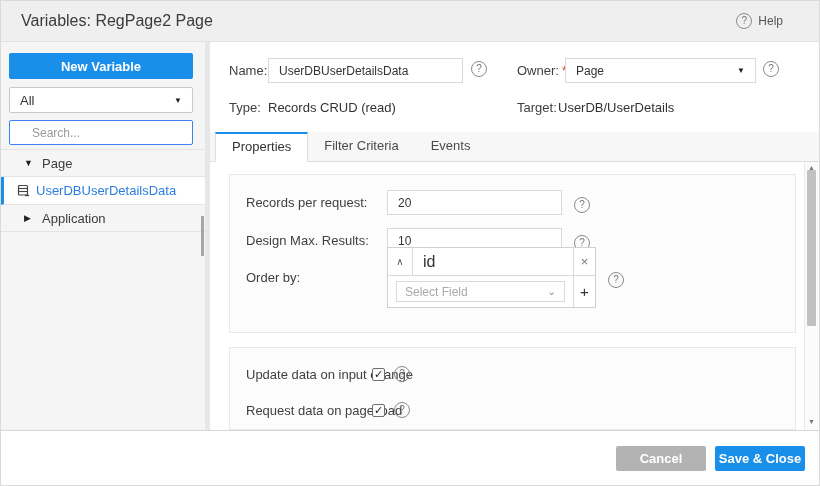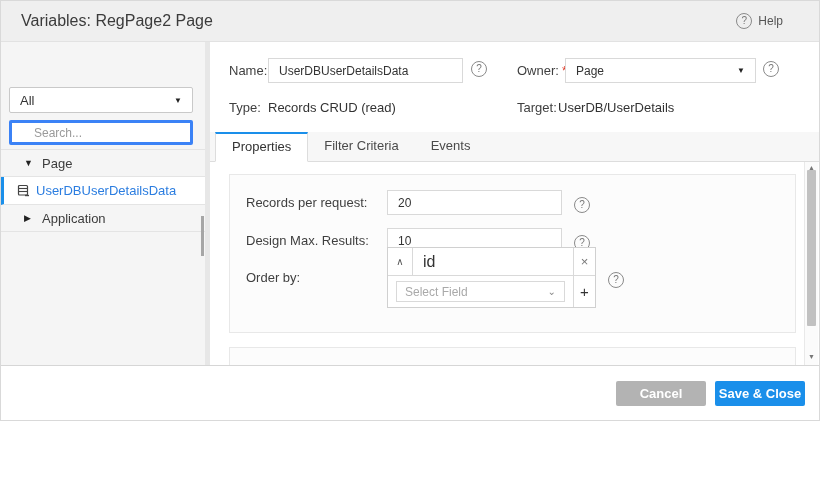--- a/index.html
+++ b/index.html
@@ -1,19 +1,19 @@
 <!DOCTYPE html>
 <html><head>
 <meta charset="utf-8">
 <style>
   * { box-sizing: border-box; margin: 0; padding: 0; }
   html,body { background:#fff; }
   body { font-family: "Liberation Sans", sans-serif; }
 
-  .frame { position:relative; width:820px; height:421px; background:#84cc16; overflow:hidden; border:1px solid #d9d9d9; }
+  .frame { position:relative; width:820px; height:486px; background:#84cc16; overflow:hidden; border:1px solid #d9d9d9; }
 
   
   .titlebar { position:absolute; top:0; left:0; right:0; height:41px; background:#efefef;
               border-bottom:1px solid #e2e2e2; display:flex; align-items:center; padding:0 20px; }
   .title { font-size:16px; color:#3b3b3b; }
   .help { margin-left:auto; margin-right:16px; display:flex; align-items:center; gap:6px;
           font-size:12px; color:#555; cursor:pointer; }
 
   .qicon { display:inline-block; width:16px; height:16px; border:1px solid #8a8a8a; border-radius:50%;
            color:#777; font-size:10px; line-height:14px; text-align:center; background:transparent; flex:none; }
@@ -22,21 +22,21 @@
   .sidebar { position:absolute; top:41px; left:0; width:204px; bottom:55px; background:#f5f5f5; }
   .sidebar-divider { position:absolute; top:41px; left:204px; width:5px; bottom:55px; background:#e7e7e7; }
 
   .btn-new { position:absolute; left:8px; top:11px; width:184px; height:26px; background:#1a8fea;
              color:#fff; font-size:13px; font-weight:bold; border:none; border-radius:2px; cursor:pointer; }
   .filter-select { position:absolute; left:8px; top:45px; width:184px; height:26px; background:#fff;
                    border:1px solid #c9c9c9; border-radius:2px; display:flex; align-items:center;
                    padding:0 10px; font-size:13px; color:#333; cursor:pointer; }
   .filter-select .caret { margin-left:auto; font-size:8px; color:#222; }
   .searchbox { position:absolute; left:8px; top:78px; width:184px; height:25px; background:#fff;
-               border:3px solid #3b82f6; border-radius:2px; display:flex; align-items:center; padding:0 8px; gap:14px; }
+               border:1px solid #3b82f6; border-radius:2px; display:flex; align-items:center; padding:0 8px; gap:14px; }
   .searchbox input { border:none; outline:none; flex:1; font-size:12px; color:#333; background:transparent;
                      font-family:"Liberation Sans",sans-serif; }
   .searchbox input::placeholder { color:#9a9a9a; }
 
   .tree { position:absolute; left:0; right:0; top:107px; border-top:1px solid #e4e4e4; }
   .tree-row { height:27px; display:flex; align-items:center; padding-left:23px;
               border-bottom:1px solid #e4e4e4; font-size:13px; color:#3c3c3c; cursor:pointer; }
   .tree-row .tcaret { width:18px; font-size:9px; color:#222; flex:none; }
   .tree-row.selected { height:28px; background:#fff; border-left:3px solid #1a8fea; padding-left:13px;
                        color:#2b7de0; gap:6px; }
@@ -135,20 +135,21 @@
 
   <div class="titlebar">
     <span class="title">Variables: RegPage2 Page</span>
     <span class="help">
       <span class="qicon">?</span>
       <span>Help</span>
     </span>
   </div>
 
   <div class="sidebar">
+    <button class="btn-new">New Variable</button>
 
     <div class="filter-select">
       <span>All</span>
       <span class="caret">▼</span>
     </div>
 
     <div class="searchbox">
       <svg class="sicon" width="12" height="12" viewBox="0 0 12 12">
         <circle cx="5" cy="5" r="3.6" fill="none" stroke="#8a8a8a" stroke-width="1.2"></circle>
         <line x1="7.8" y1="7.8" x2="11" y2="11" stroke="#8a8a8a" stroke-width="1.2"></line>

